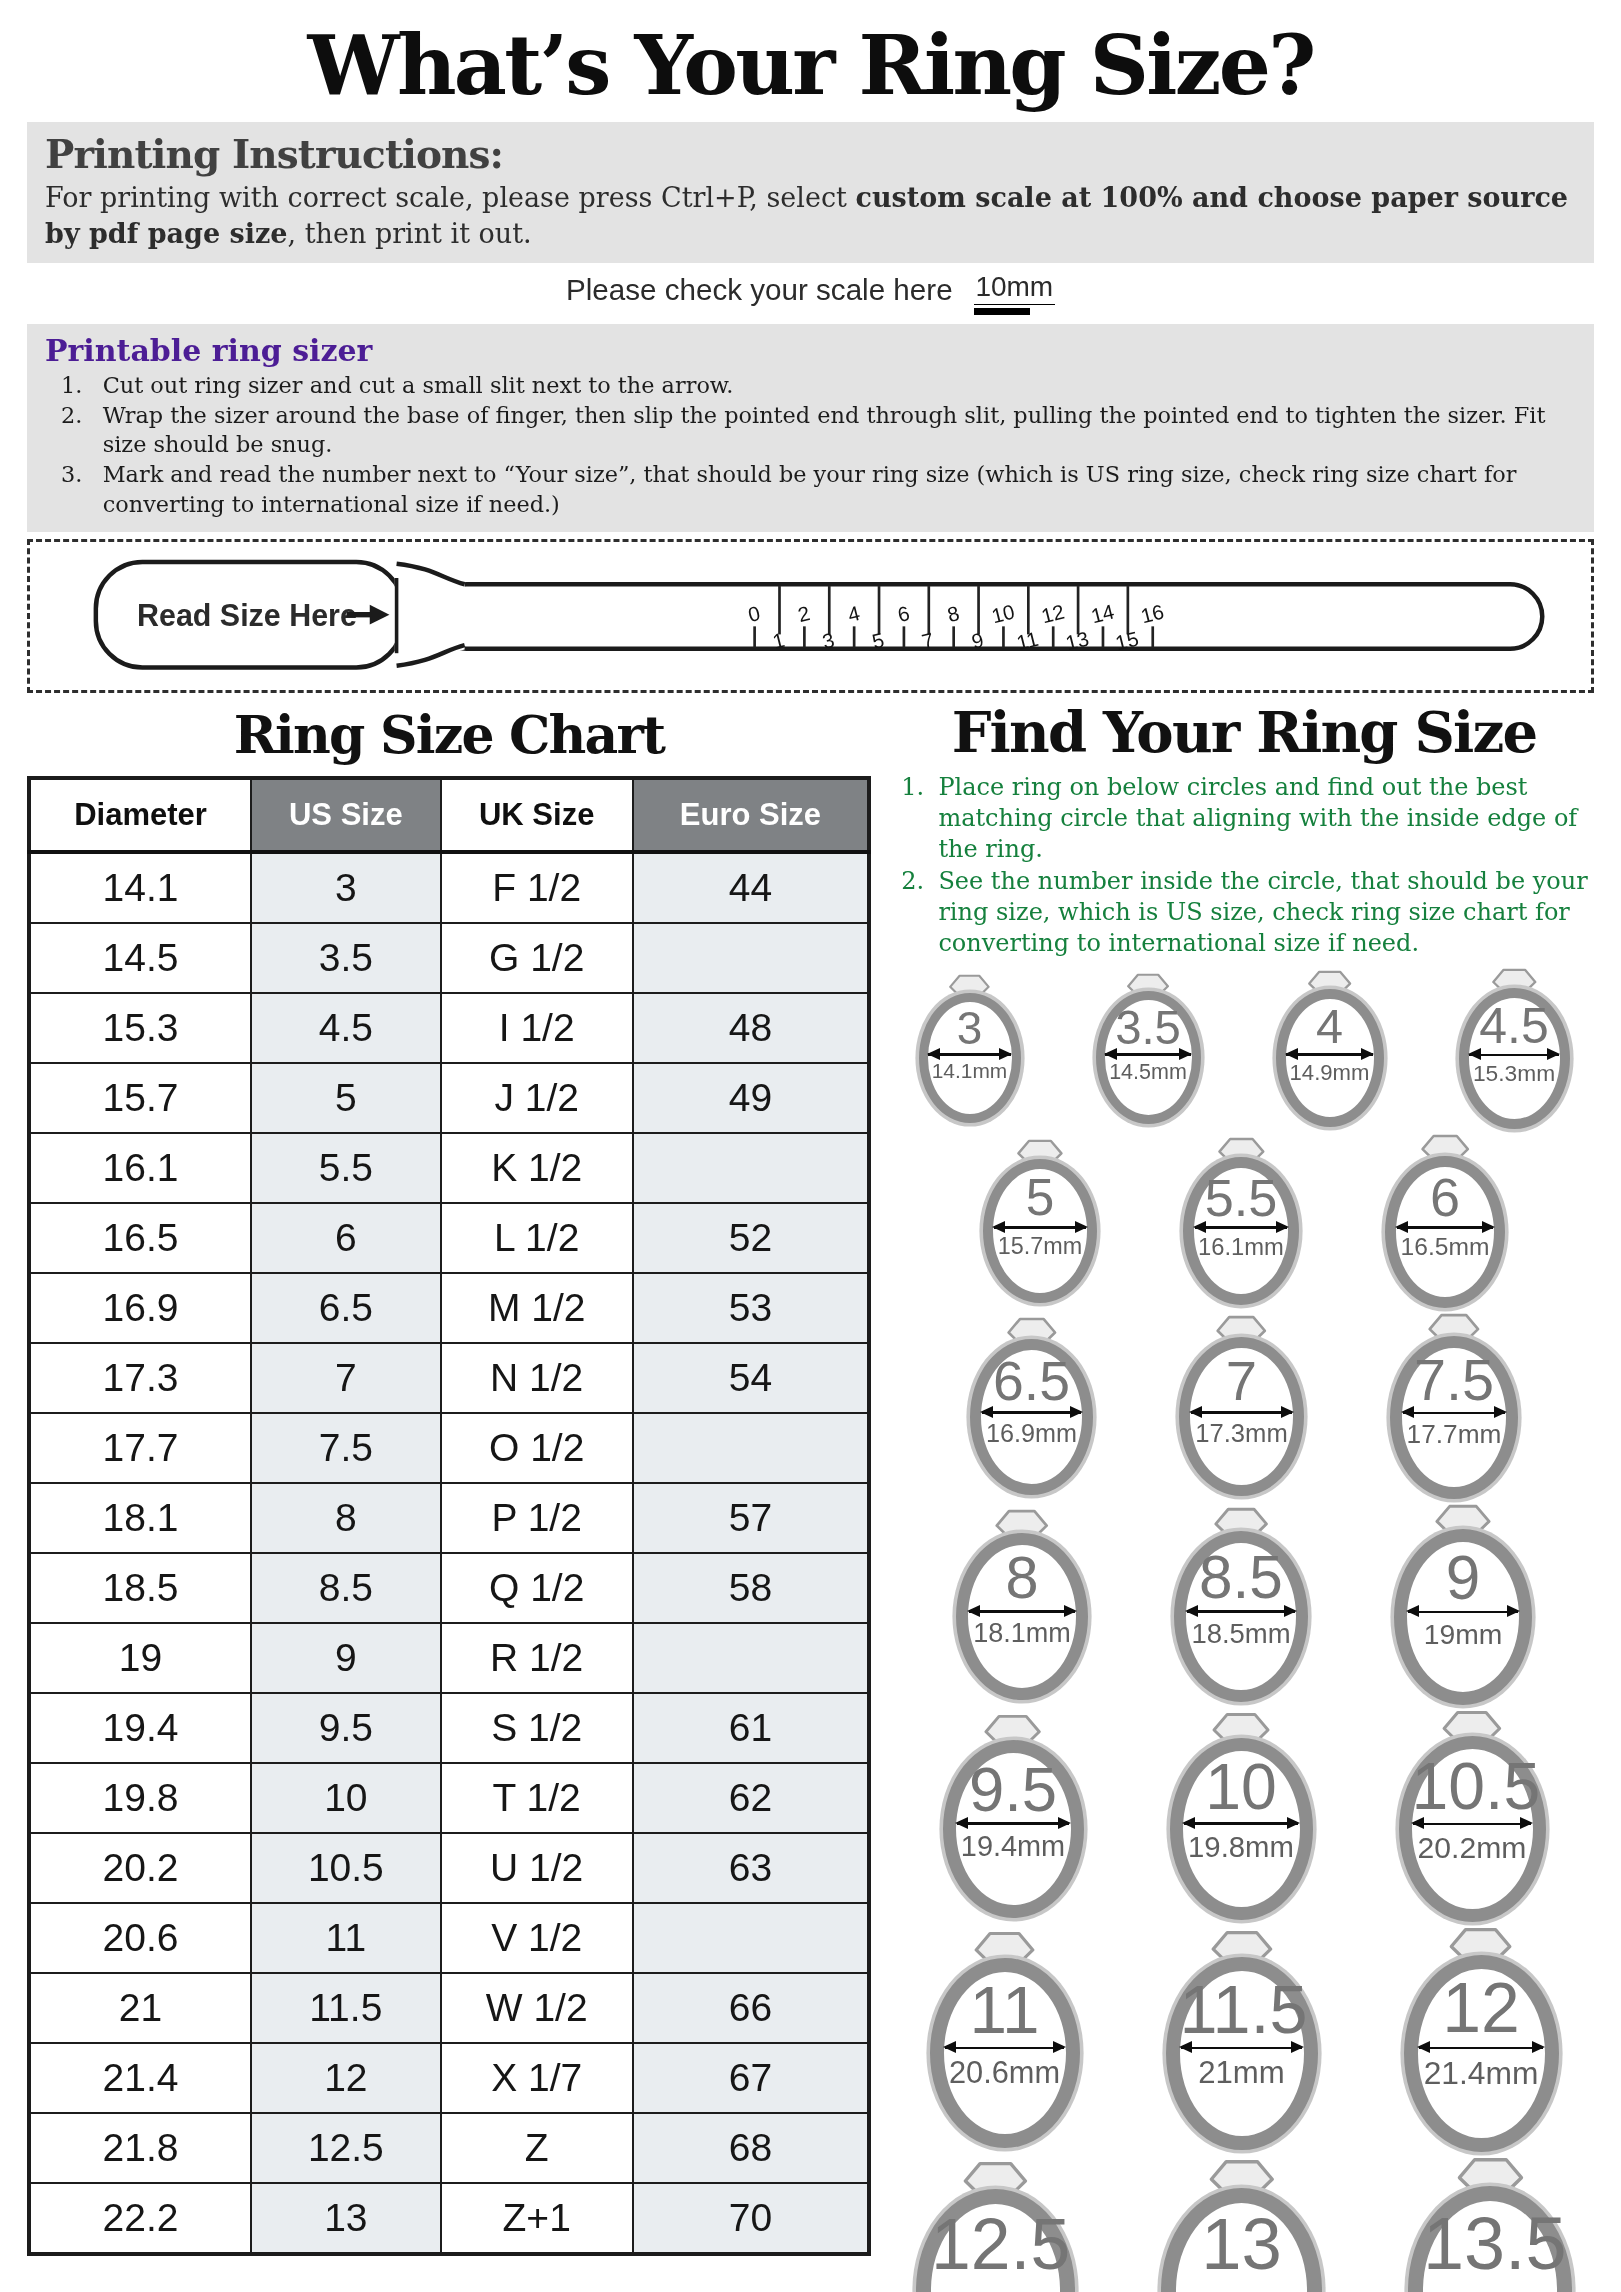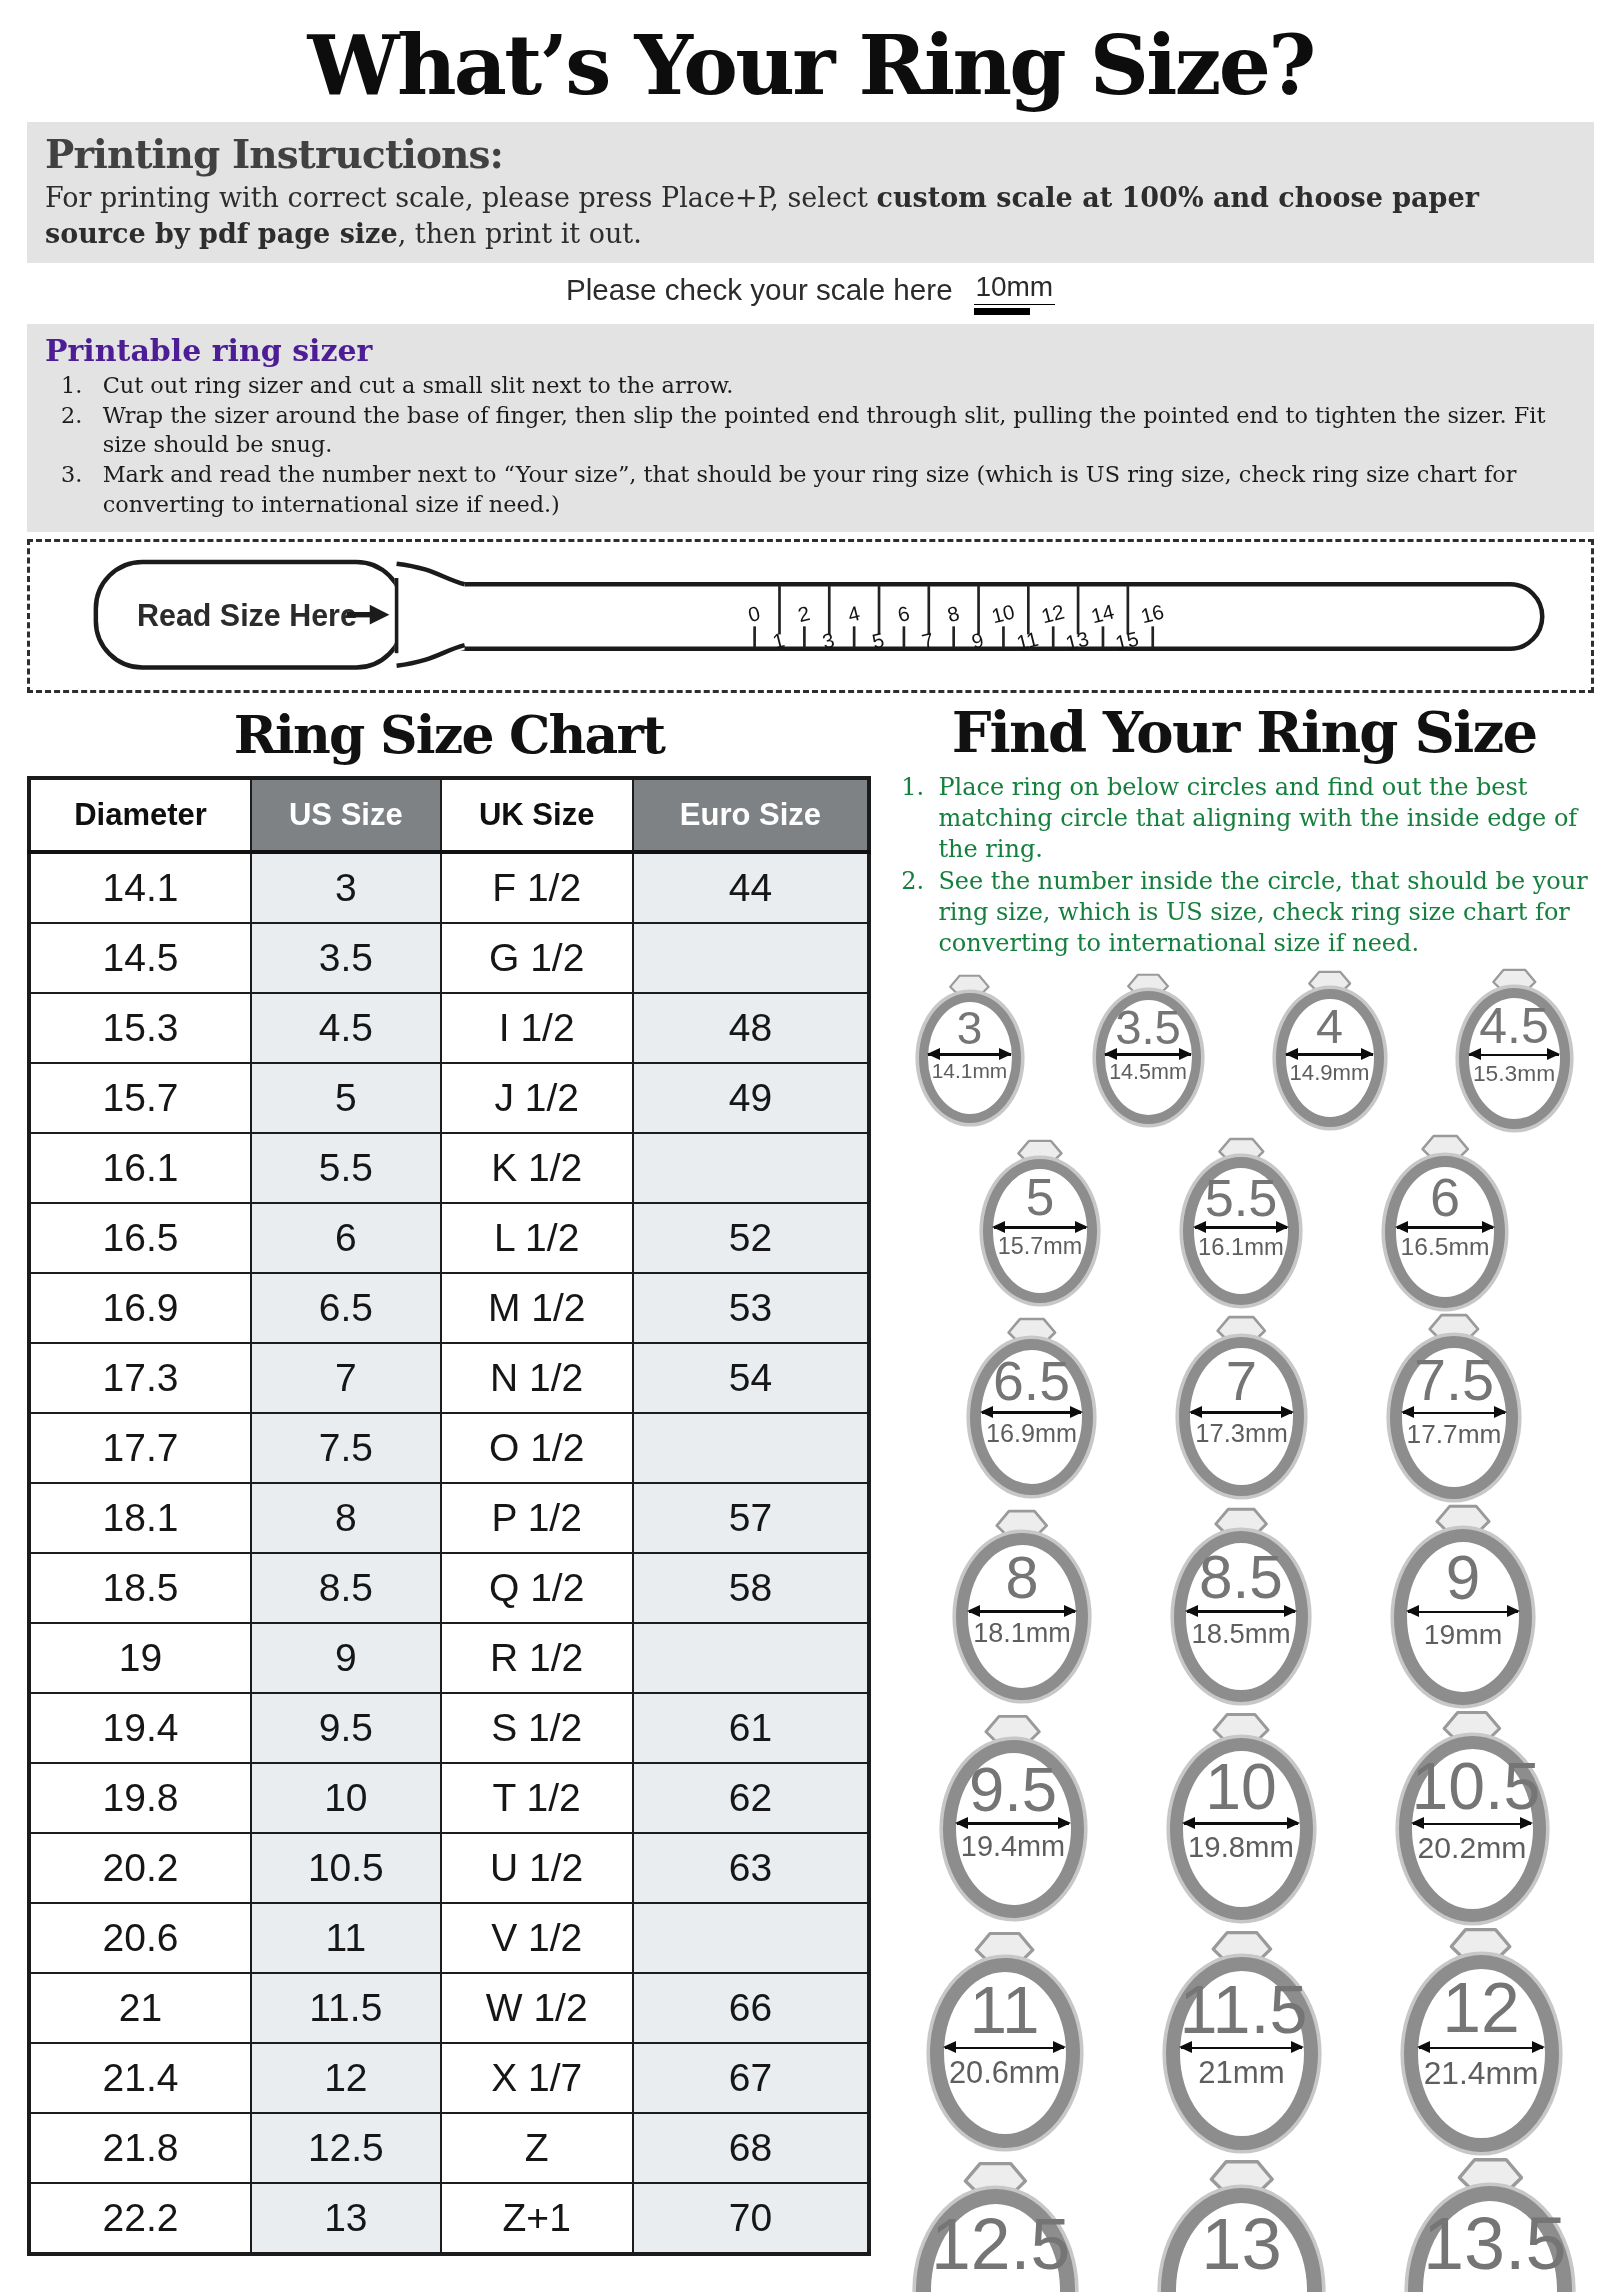--- a/index.html
+++ b/index.html
@@ -116,21 +116,21 @@
 </style>
 </head>
 <body>
 
 <div class="page">
 
   <h1 class="main-title">What’s Your Ring Size?</h1>
 
   <div class="gray-block">
     <h2 class="print-heading">Printing Instructions:</h2>
-    <p class="print-body"><span>For printing with correct scale, please press Place+P, select </span><b>custom scale at 100% and choose paper source by pdf page size</b><span>, then print it out.</span></p>
+    <p class="print-body"><span>For printing with correct scale, please press Ctrl+P, select </span><b>custom scale at 100% and choose paper source by pdf page size</b><span>, then print it out.</span></p>
   </div>
 
   <div class="scale-row">
     <span class="scale-label">Please check your scale here</span>
     <span class="scale-value-wrap">
       <span class="scale-value">10mm</span>
       <span class="scale-bar"></span>
     </span>
   </div>
 

